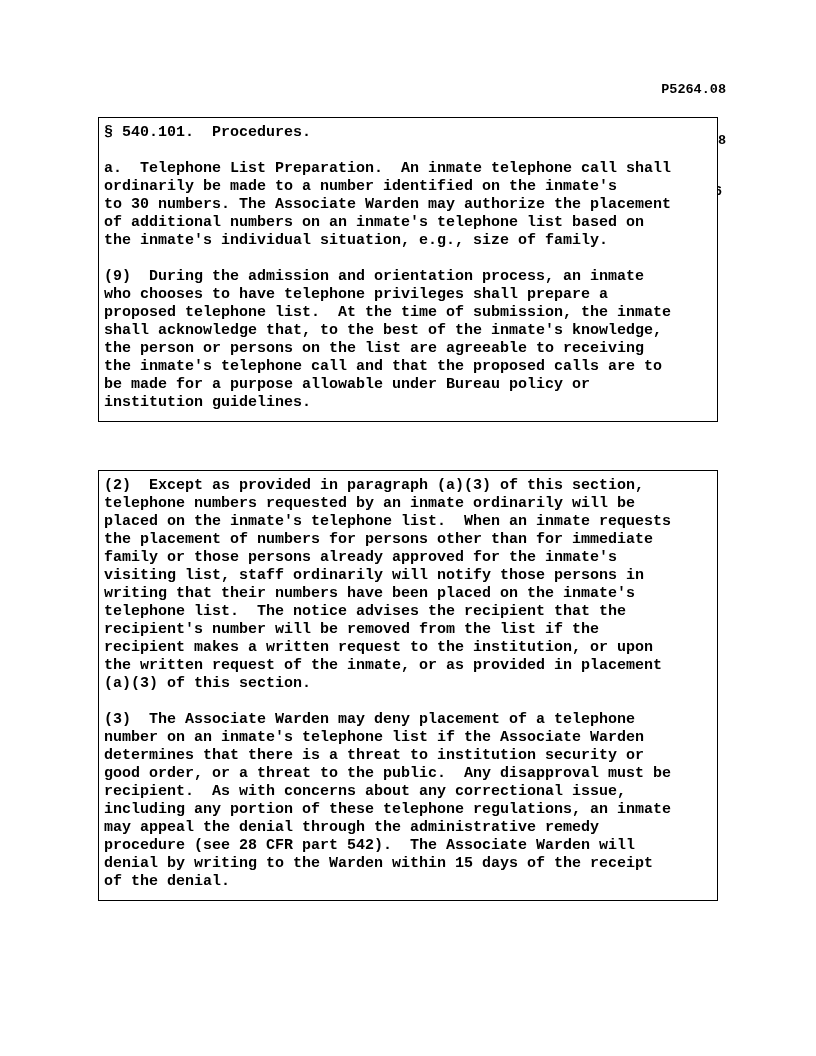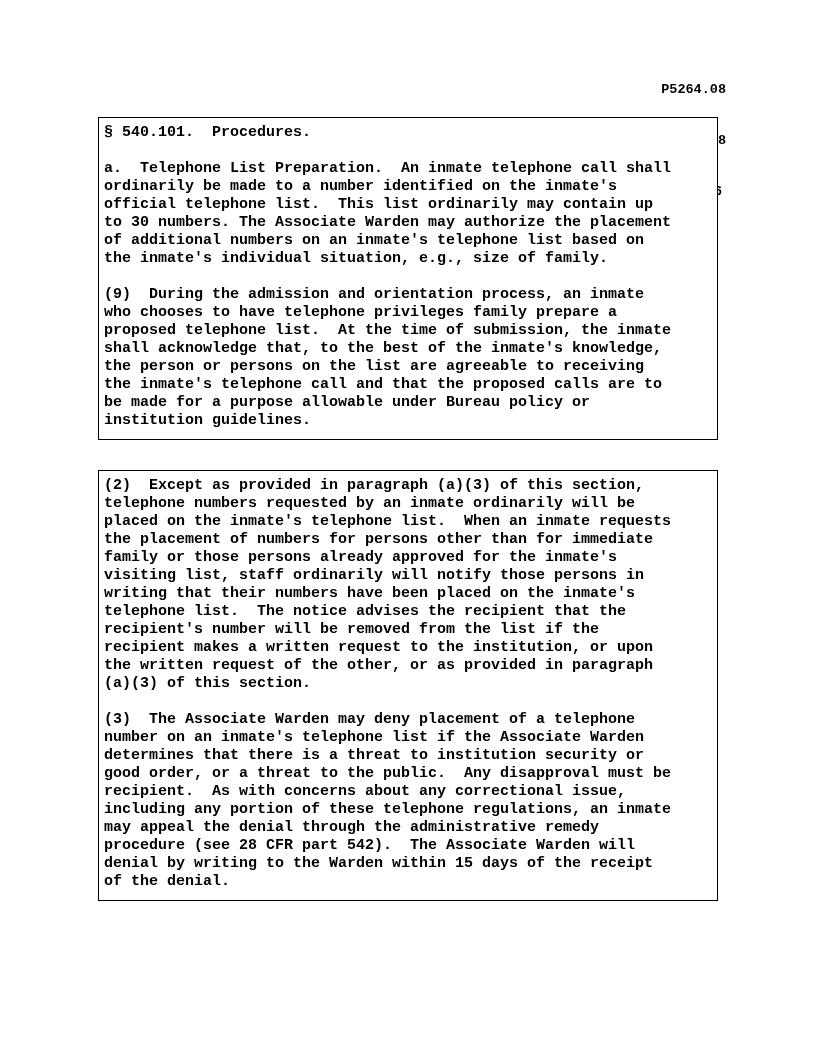--- a/index.html
+++ b/index.html
@@ -63,28 +63,27 @@
     <div class="page-line">Page 6</div>
   </div>
 
   <div class="policy-box box-1">
       <div class="paragraph">
         <div class="line">§ 540.101.  Procedures.</div>
       </div>
       <div class="paragraph">
         <div class="line"><span>a.  </span><span class="u">Telephone List Preparation</span><span>.  An inmate telephone call shall</span></div>
         <div class="line">ordinarily be made to a number identified on the inmate's</div>
-        <div class="line">official telephone list.  This list ordinarily may contain up</div>
         <div class="line">to 30 numbers. The Associate Warden may authorize the placement</div>
         <div class="line">of additional numbers on an inmate's telephone list based on</div>
         <div class="line">the inmate's individual situation, e.g., size of family.</div>
       </div>
       <div class="paragraph">
         <div class="line">(9)  During the admission and orientation process, an inmate</div>
-        <div class="line">who chooses to have telephone privileges family prepare a</div>
+        <div class="line">who chooses to have telephone privileges shall prepare a</div>
         <div class="line">proposed telephone list.  At the time of submission, the inmate</div>
         <div class="line">shall acknowledge that, to the best of the inmate's knowledge,</div>
         <div class="line">the person or persons on the list are agreeable to receiving</div>
         <div class="line">the inmate's telephone call and that the proposed calls are to</div>
         <div class="line">be made for a purpose allowable under Bureau policy or</div>
         <div class="line">institution guidelines.</div>
       </div>
     </div>
 
   <div class="policy-box box-2">
@@ -92,21 +91,21 @@
         <div class="line">(2)  Except as provided in paragraph (a)(3) of this section,</div>
         <div class="line">telephone numbers requested by an inmate ordinarily will be</div>
         <div class="line">placed on the inmate's telephone list.  When an inmate requests</div>
         <div class="line">the placement of numbers for persons other than for immediate</div>
         <div class="line">family or those persons already approved for the inmate's</div>
         <div class="line">visiting list, staff ordinarily will notify those persons in</div>
         <div class="line">writing that their numbers have been placed on the inmate's</div>
         <div class="line">telephone list.  The notice advises the recipient that the</div>
         <div class="line">recipient's number will be removed from the list if the</div>
         <div class="line">recipient makes a written request to the institution, or upon</div>
-        <div class="line">the written request of the other, or as provided in paragraph</div>
+        <div class="line">the written request of the inmate, or as provided in placement</div>
         <div class="line">(a)(3) of this section.</div>
       </div>
       <div class="paragraph">
         <div class="line">(3)  The Associate Warden may deny placement of a telephone</div>
         <div class="line">number on an inmate's telephone list if the Associate Warden</div>
         <div class="line">determines that there is a threat to institution security or</div>
         <div class="line">good order, or a threat to the public.  Any disapproval must be</div>
         <div class="line">recipient.  As with concerns about any correctional issue,</div>
         <div class="line">including any portion of these telephone regulations, an inmate</div>
         <div class="line">may appeal the denial through the administrative remedy</div>

